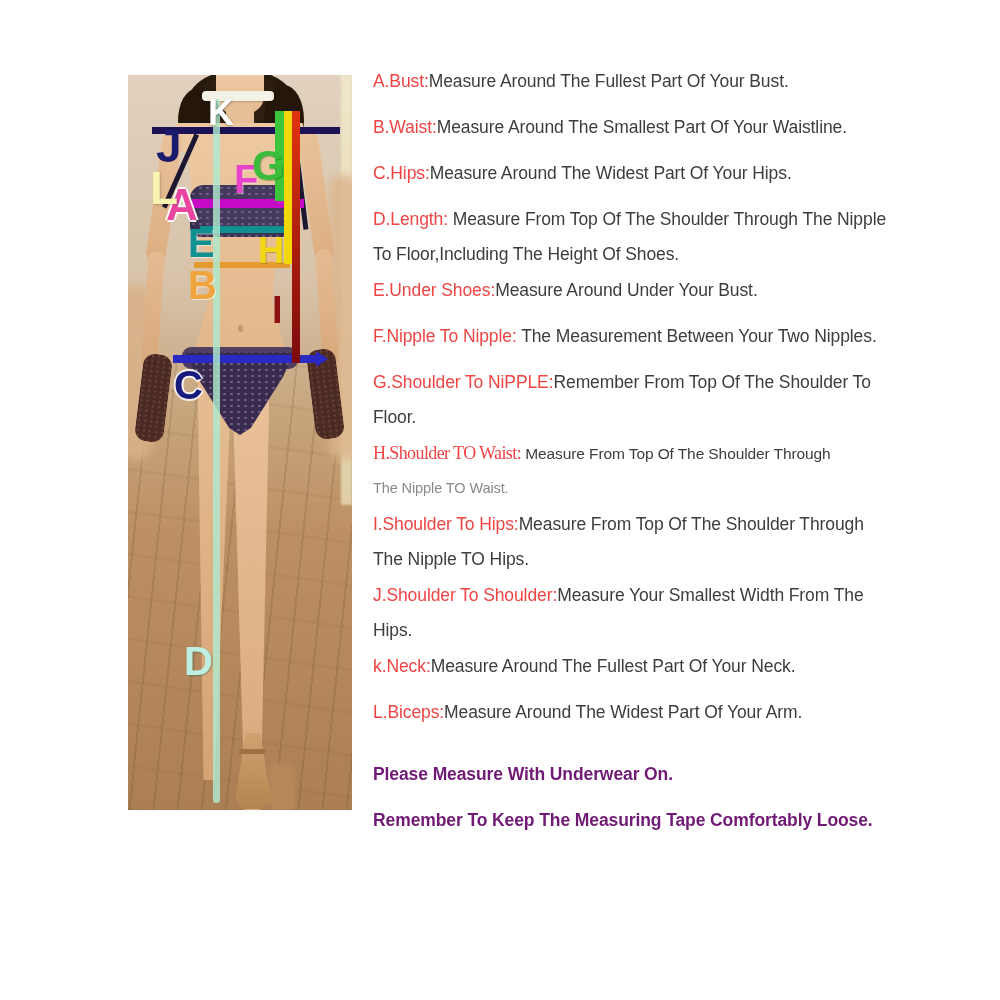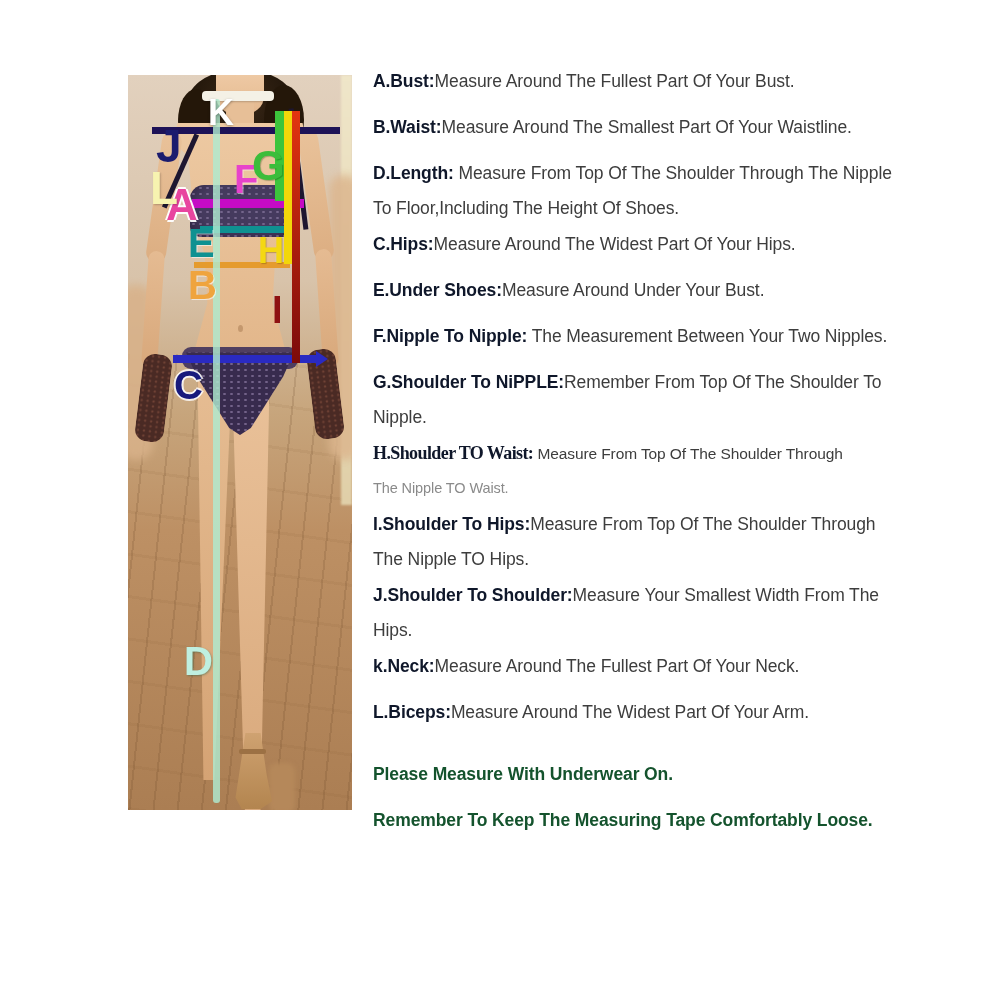--- a/index.html
+++ b/index.html
@@ -90,28 +90,28 @@
   .mk-h{left:130px;top:158px;font-size:36px;text-shadow:1px 1px 1px rgba(120,90,0,.4);}
   .mk-i{left:144px;top:216px;font-size:38px;}
   .mk-j{left:28px;top:48px;font-size:46px;}
   .mk-k{left:80px;top:20px;font-size:36px;text-shadow:0 1px 3px rgba(0,0,0,.35);}
   .mk-l{left:22px;top:90px;font-size:46px;text-shadow:1px 1px 2px rgba(0,0,0,.22);}
 
   
   .instructions{position:absolute;left:373px;top:64px;width:618px;color:#3d3d3d;}
   .entry{margin:0 0 11px;line-height:35px;font-size:17.5px;letter-spacing:-0.1px;}
   .entry.multi{margin-bottom:1px;}
-  .lbl{font-weight:bold;color:#0f172a;}
+  .lbl{font-weight:normal;color:#ef4444;}
   .l2{display:block;}
   .entry-h{margin-bottom:3px;}
   .entry-h .lbl{font-family:"Liberation Serif","DejaVu Serif",serif;font-size:18px;letter-spacing:-0.6px;}
   .entry-h .txt{font-size:15.5px;}
   .entry-h .l2{font-size:14.5px;color:#8a8a8a;}
   .notes{margin-top:27px;}
-  .notes p{margin:0 0 11px;line-height:35px;font-size:17.5px;font-weight:bold;color:#14532d;letter-spacing:-0.1px;}
+  .notes p{margin:0 0 11px;line-height:35px;font-size:17.5px;font-weight:bold;color:#701a75;letter-spacing:-0.1px;}
 </style>
 </head>
 <body>
 
 <div class="photo">
   <div class="floor-planks"></div>
   <div class="bg-strip-right"></div>
   <div class="bg-arm-left"></div>
   <div class="bg-arm-right"></div>
   <div class="bg-shoe2"></div>
@@ -162,25 +162,25 @@
   <span class="mk mk-h" style="color: rgb(244, 216, 18);">H</span>
   <span class="mk mk-i" style="color: rgb(142, 17, 17);">I</span>
   <span class="mk mk-j" style="color: rgb(27, 27, 110);">J</span>
   <span class="mk mk-k" style="color: rgb(255, 255, 255);">K</span>
   <span class="mk mk-l" style="color: rgb(247, 243, 176);">L</span>
 </div>
 
 <div class="instructions">
   <p class="entry"><b class="lbl">A.Bust:</b><span class="txt">Measure Around The Fullest Part Of Your Bust.</span></p>
   <p class="entry"><b class="lbl">B.Waist:</b><span class="txt">Measure Around The Smallest Part Of Your Waistline.</span></p>
+  <p class="entry"><b class="lbl">C.Hips:</b><span class="txt">Measure Around The Widest Part Of Your Hips.</span></p>
   <p class="entry multi"><b class="lbl">D.Length:</b><span class="txt"> Measure From Top Of The Shoulder Through The Nipple</span><span class="l2 txt">To Floor,Including The Height Of Shoes.</span></p>
-  <p class="entry"><b class="lbl">C.Hips:</b><span class="txt">Measure Around The Widest Part Of Your Hips.</span></p>
   <p class="entry"><b class="lbl">E.Under Shoes:</b><span class="txt">Measure Around Under Your Bust.</span></p>
   <p class="entry"><b class="lbl">F.Nipple To Nipple:</b><span class="txt"> The Measurement Between Your Two Nipples.</span></p>
-  <p class="entry multi"><b class="lbl">G.Shoulder To NiPPLE:</b><span class="txt">Remember From Top Of The Shoulder To</span><span class="l2 txt">Nipple.</span></p>
+  <p class="entry multi"><b class="lbl">G.Shoulder To NiPPLE:</b><span class="txt">Remember From Top Of The Shoulder To</span><span class="l2 txt">Floor.</span></p>
   <p class="entry multi entry-h"><b class="lbl">H.Shoulder TO Waist:</b><span class="txt"> Measure From Top Of The Shoulder Through</span><span class="l2">The Nipple TO Waist.</span></p>
   <p class="entry multi"><b class="lbl">I.Shoulder To Hips:</b><span class="txt">Measure From Top Of The Shoulder Through</span><span class="l2 txt">The Nipple TO Hips.</span></p>
   <p class="entry multi"><b class="lbl">J.Shoulder To Shoulder:</b><span class="txt">Measure Your Smallest Width From The</span><span class="l2 txt">Hips.</span></p>
   <p class="entry"><b class="lbl">k.Neck:</b><span class="txt">Measure Around The Fullest Part Of Your Neck.</span></p>
   <p class="entry"><b class="lbl">L.Biceps:</b><span class="txt">Measure Around The Widest Part Of Your Arm.</span></p>
 
   <div class="notes">
     <p>Please Measure With Underwear On.</p>
     <p>Remember To Keep The Measuring Tape Comfortably Loose.</p>
   </div>

